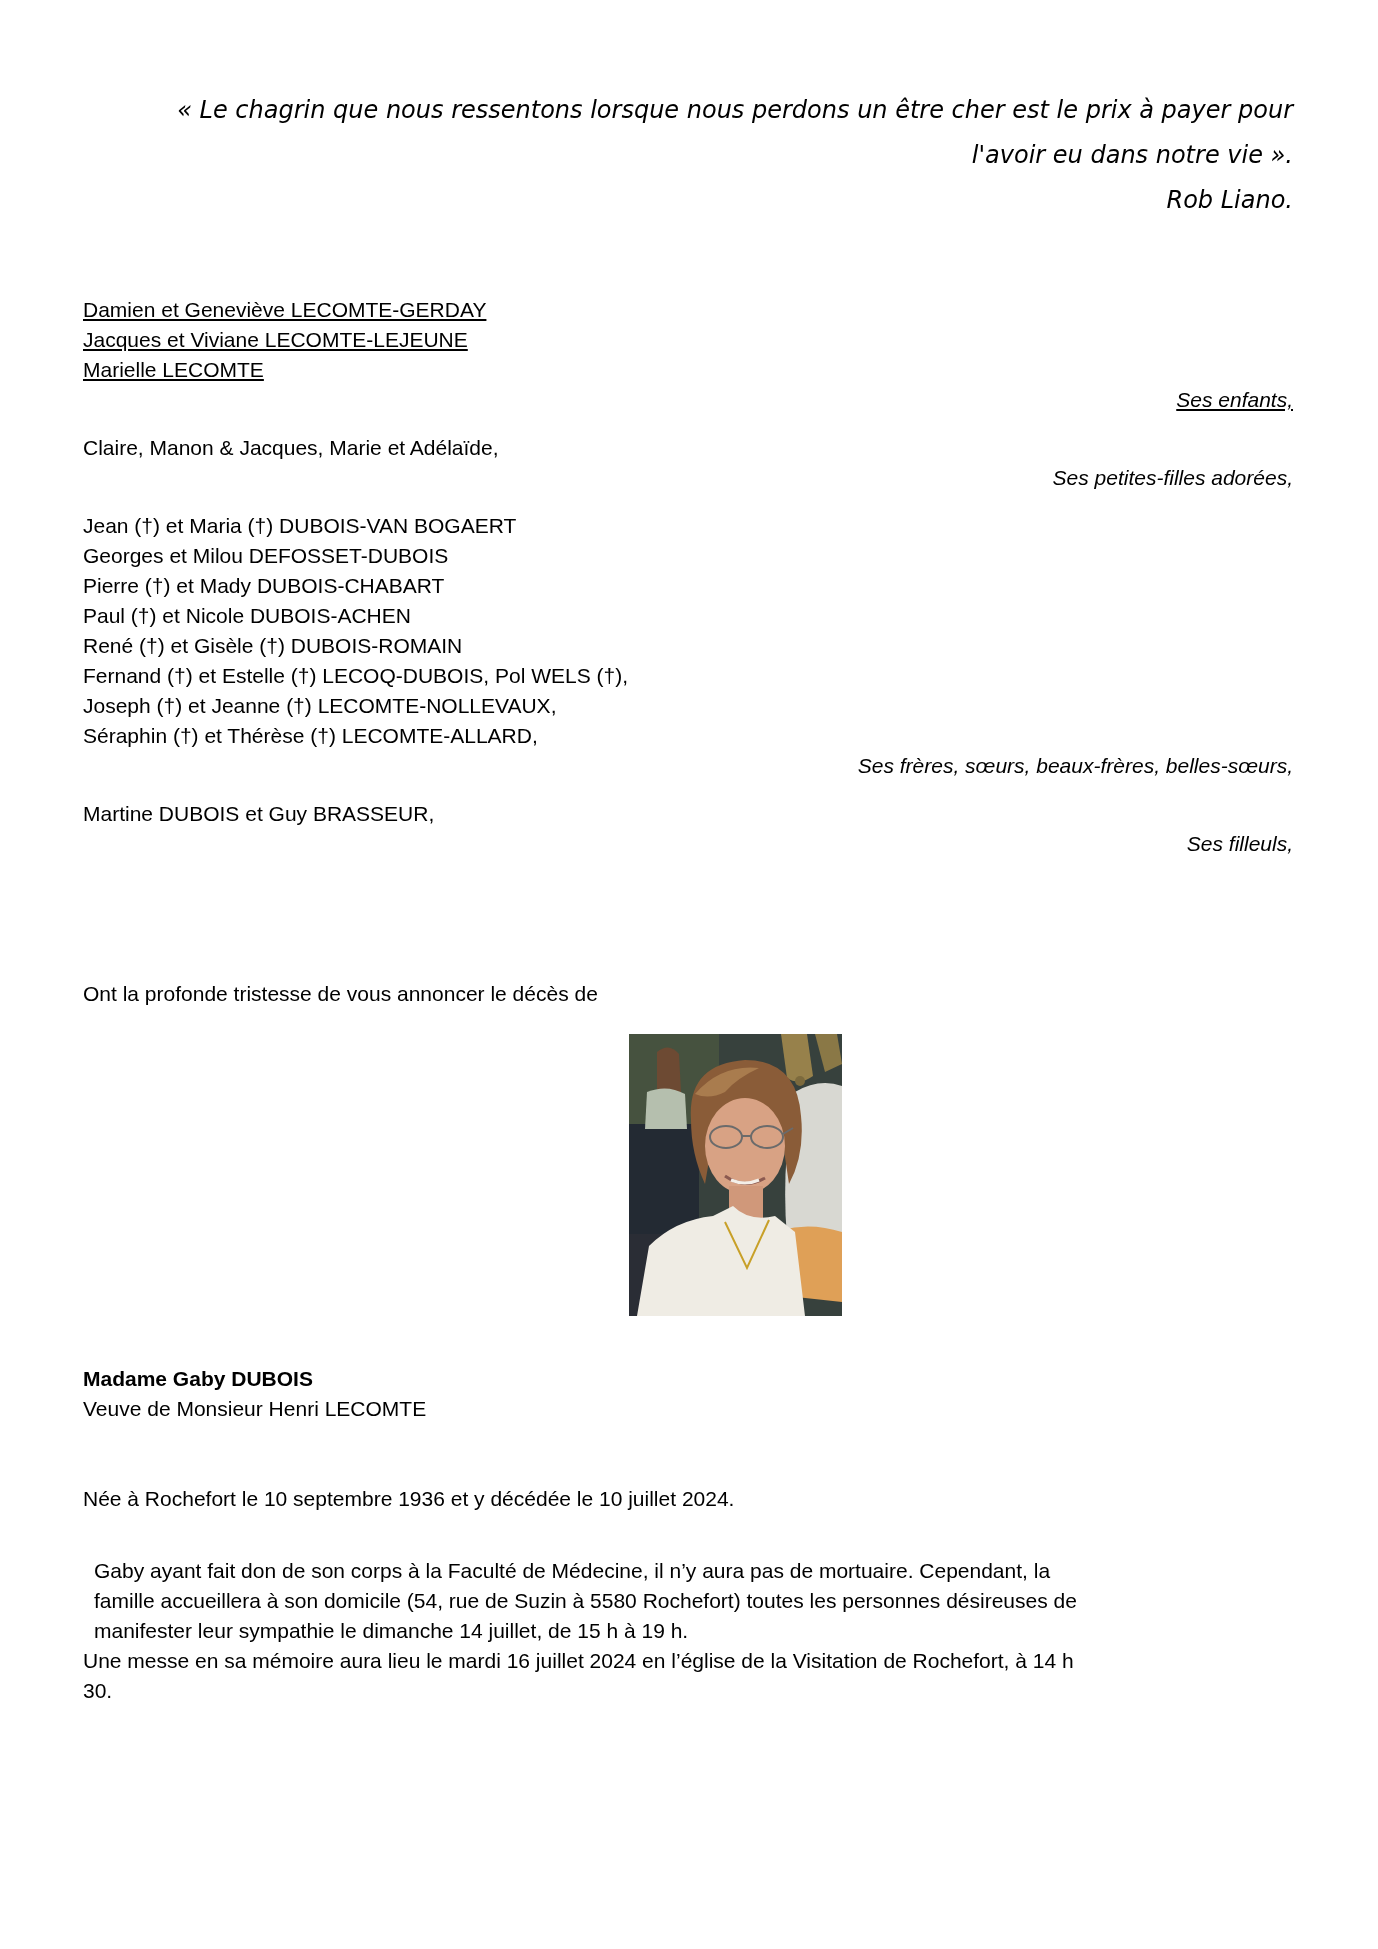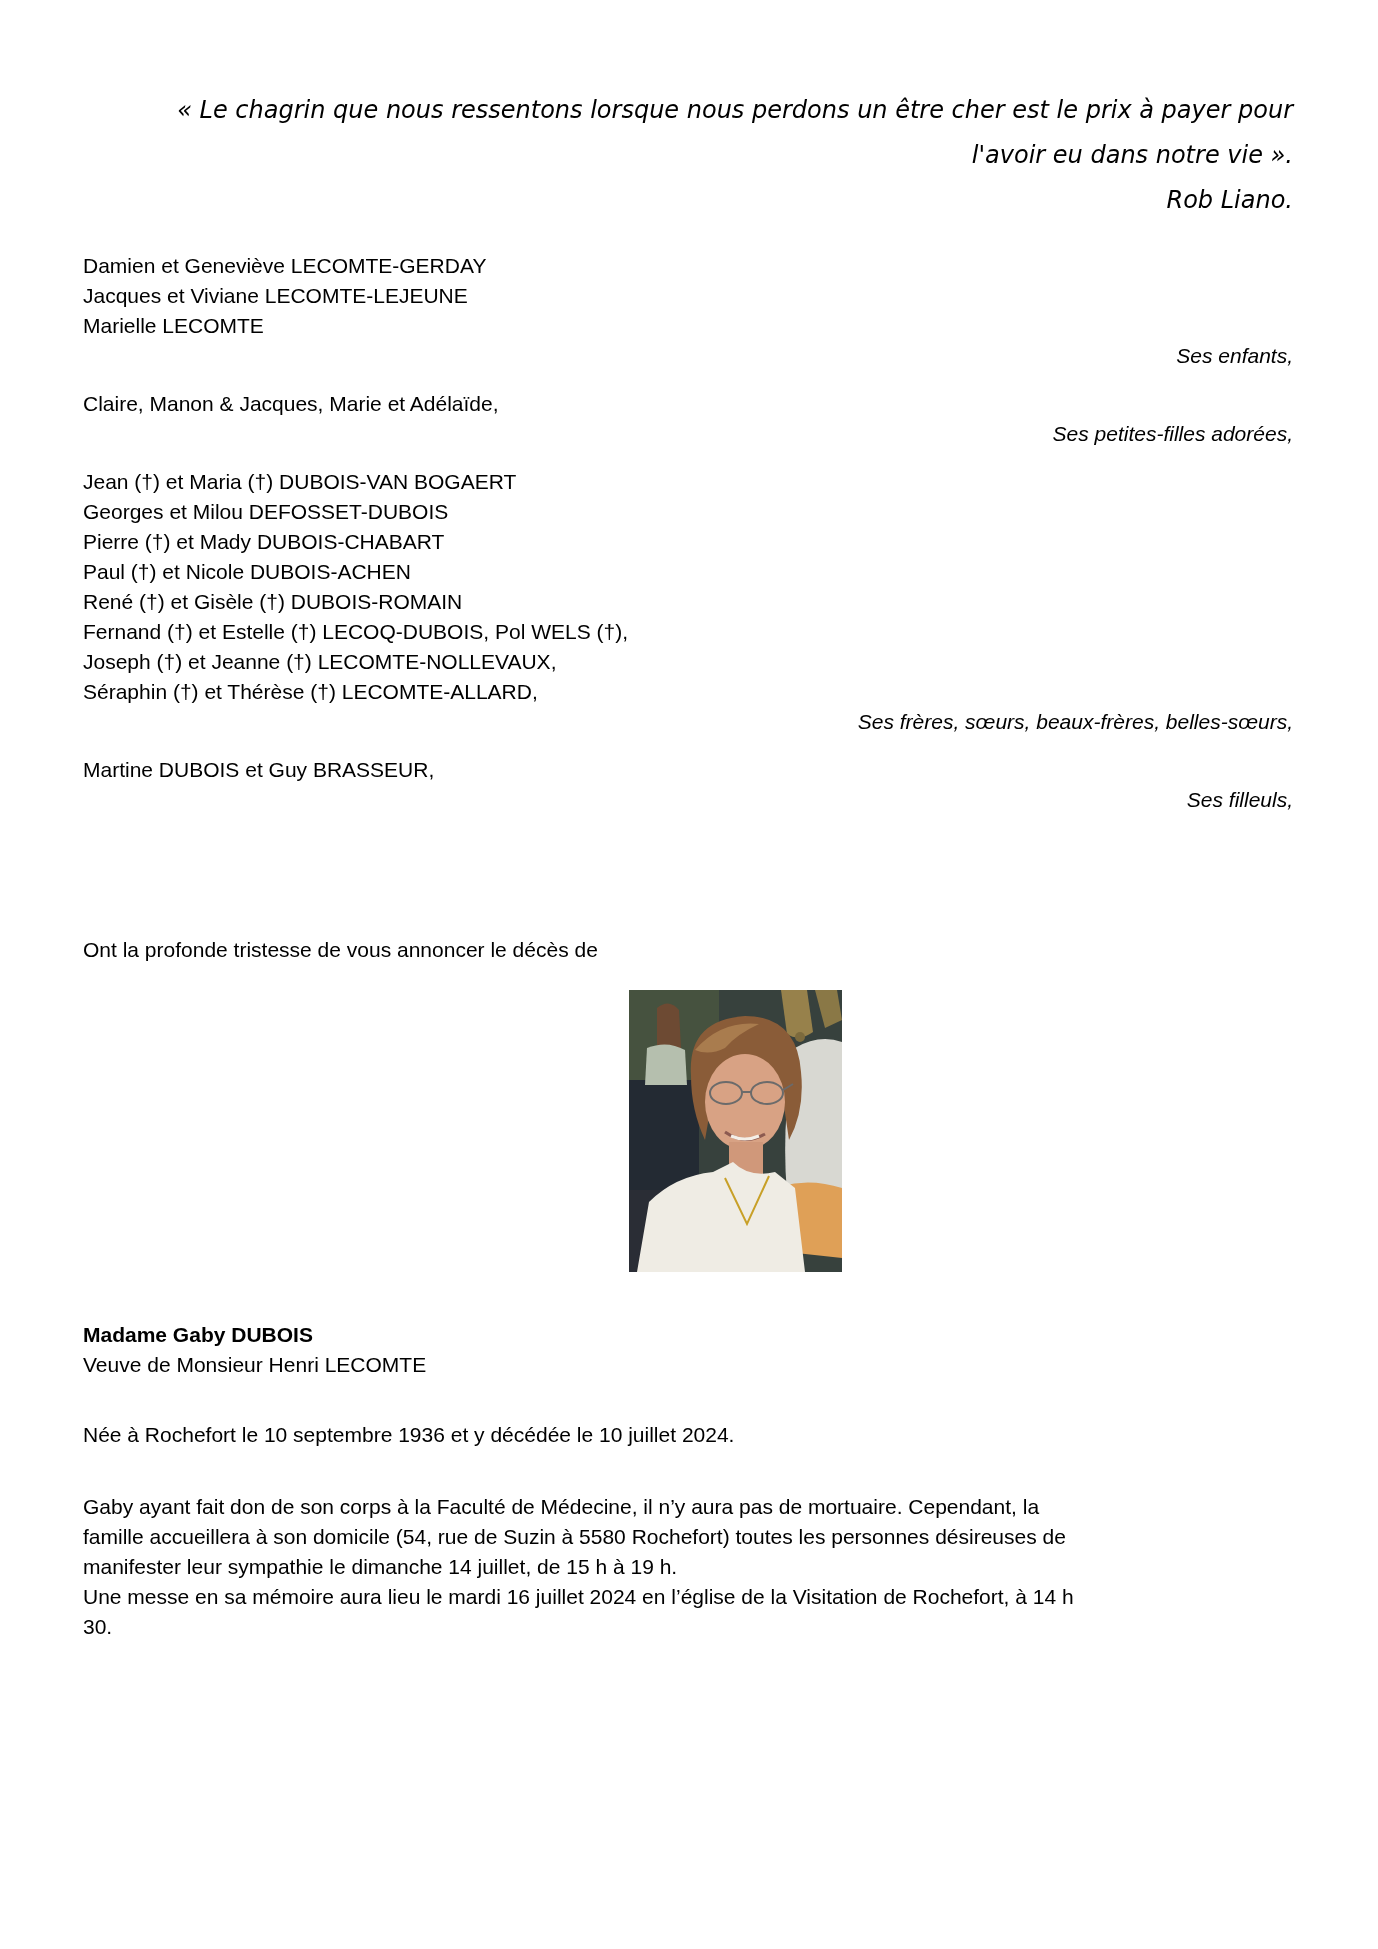--- a/index.html
+++ b/index.html
@@ -43,35 +43,35 @@
   .quote {
     margin-top: 88px;
     text-align: right;
     font-family: "DejaVu Sans", sans-serif;
     font-style: italic;
     font-size: 24px;
     line-height: 45px;
   }
   .quote .q-line { white-space: nowrap; }
 
-  .names-first   { margin-top: 28px; }
+  .names-first   { margin-top: 72px; text-decoration: underline; }
   .block-gap     { margin-top: 18px; }
   .announce      { margin-top: 120px; }
 
   .photo-wrap {
     margin-top: 25px;
     margin-left: 546px;
     width: 213px;
     height: 282px;
     line-height: 0;
   }
 
   .deceased-block { margin-top: 48px; }
-  .life-dates     { margin-top: 40px; }
-  .para-donation  { margin-top: 42px; }
+  .life-dates     { margin-top: 60px; }
+  .para-donation  { margin-top: 42px; margin-left: 11px; }
   .para-mass      { }
 </style>
 </head>
 <body>
 
 <div class="page">
   <div class="content">
 
     <div class="quote">
       <div class="q-line">« Le chagrin que nous ressentons lorsque nous perdons un être cher est le prix à payer pour</div>

